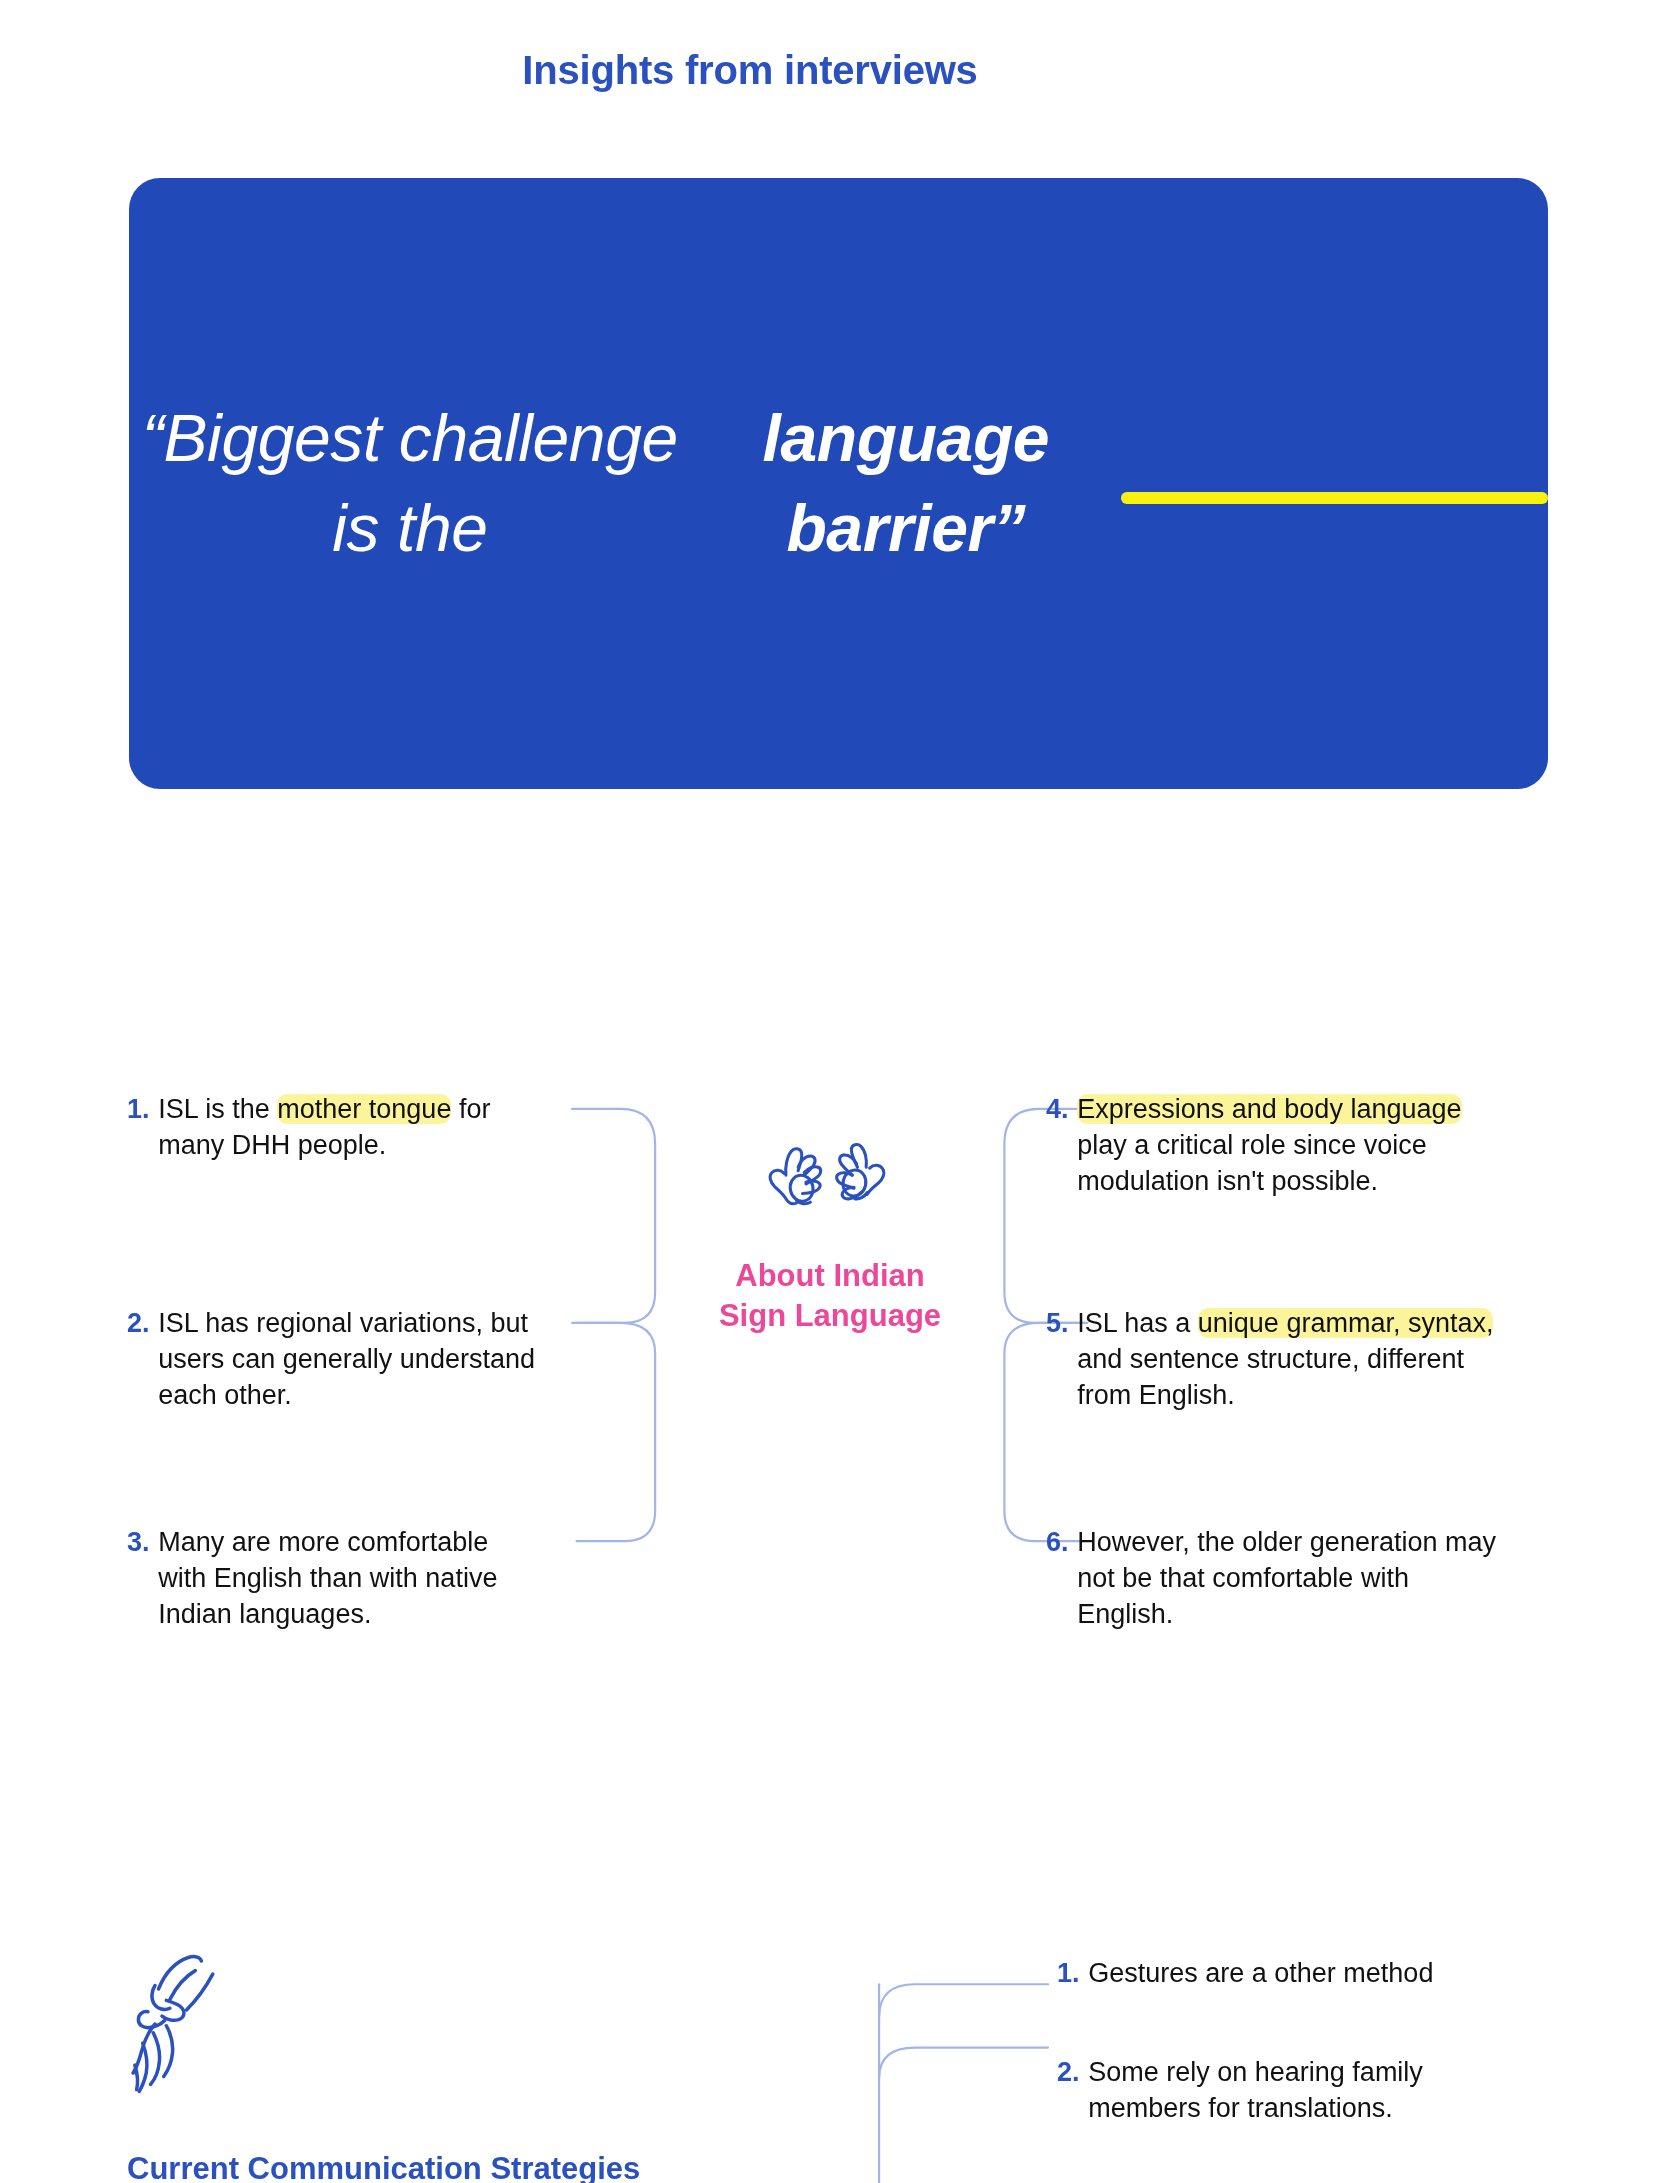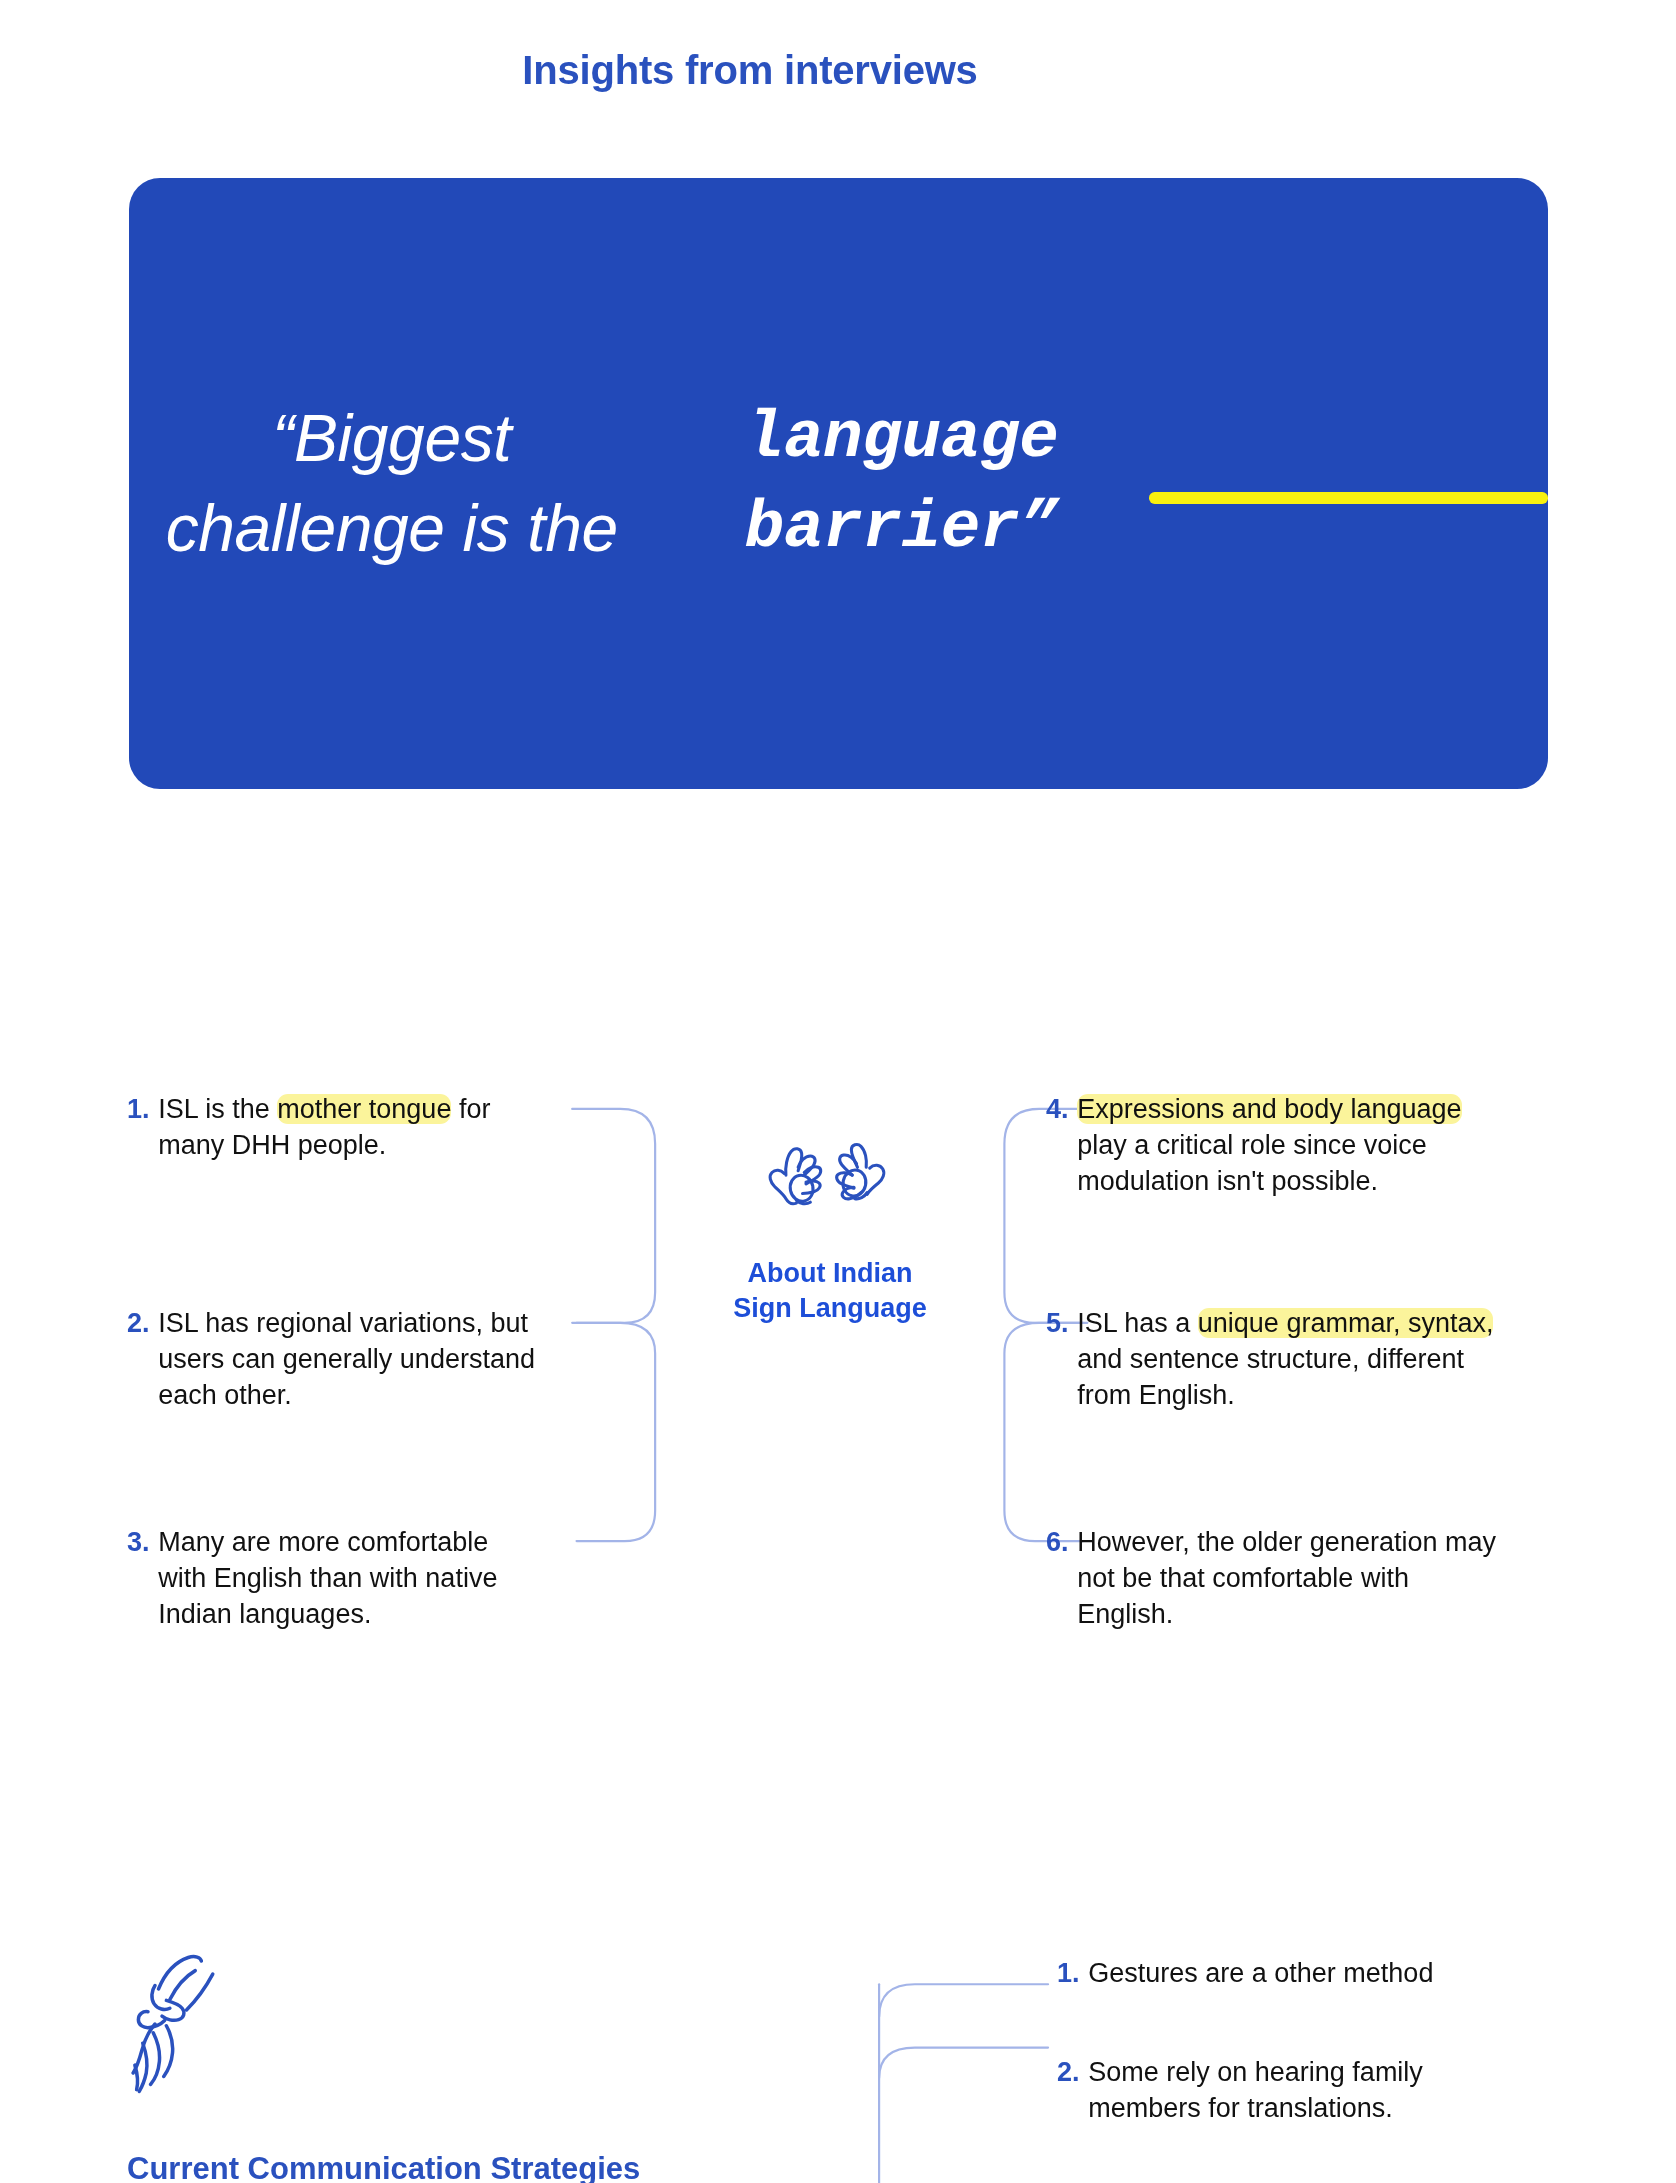--- a/index.html
+++ b/index.html
@@ -34,21 +34,21 @@
     align-items:center; justify-content:center;
   }
   .quote-line {
     color:#ffffff;
     font-style:italic;
     font-size:66px;
     line-height:1.35;
     text-align:center;
     letter-spacing:-0.4px;
   }
-  .quote-line.strong { font-weight:bold;font-family:Liberation Mono, monospace; }
+  .quote-line.strong { font-weight:bold; }
   #quote-underline {
     margin-top:29px;
     width:539px; height:11.4px;
     background:#F9F10E;
     border-radius:5.7px;
   }
 
   
   .hl { background:#FBF49B;border-radius:11px; }
   .num { color:#2A51BE; font-weight:bold; }
@@ -60,23 +60,23 @@
   
   #hub-isl {
     position:absolute; left:603px; top:1135px;
     width:454px;
     display:flex; flex-direction:column; align-items:center;
   }
   #hub-isl-icon { width:144px; height:94px; }
   #hub-isl-label {
     margin-top:27px;
     text-align:center;
-    color:#1d4ed8;
+    color:#ec4899;
     font-weight:bold;
-    font-size:27px;
+    font-size:31px;
     line-height:1.3;
   }
 
   
   #hub-strategies {
     position:absolute; left:127px; top:1947px; width:611px;
   }
   #hub-strategies-icon { width:140px; height:166px; display:block; }
   #hub-strategies-label {
     margin-top:37px;

